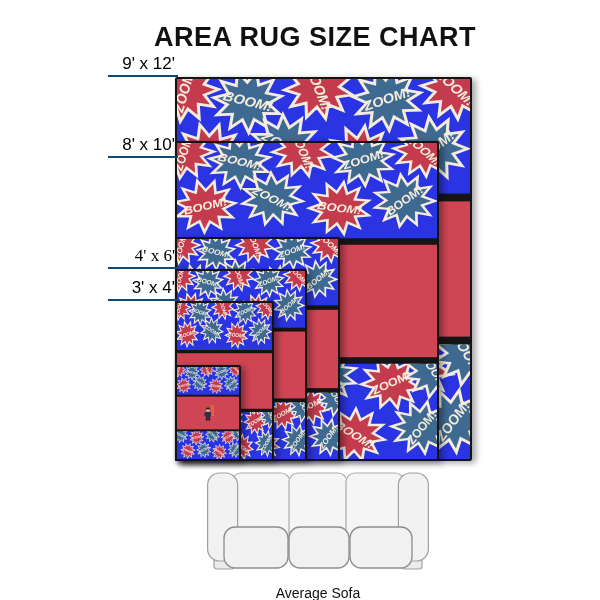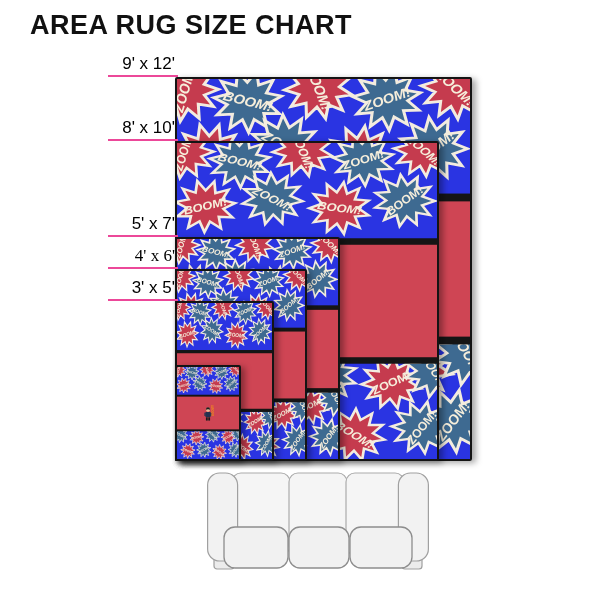--- a/index.html
+++ b/index.html
@@ -1,24 +1,24 @@
 <!DOCTYPE html>
 <html><head>
 <meta charset="utf-8">
 <style>
   html,body{margin:0;padding:0;background:#fff;}
   .page{position:relative;width:600px;height:600px;background:#ffffff;overflow:hidden;
         font-family:"Liberation Sans",sans-serif;}
-  .title{position:absolute;top:10px;left:30px;right:0;margin:0;text-align:left;
+  .title{position:absolute;top:10px;left:30px;right:0;margin:12px;text-align:center;
          font-size:27px;font-weight:700;letter-spacing:.5px;color:#111;}
   .rug{position:absolute;border:2px solid #141414;border-radius:2px;box-sizing:border-box;
        overflow:hidden;box-shadow:4px 2px 6px rgba(0,0,0,.35);}
   .rug svg{display:block;width:100%;height:100%;}
   .size-label{position:absolute;left:108px;width:67px;height:21px;text-align:right;
-              font-size:17px;line-height:21px;color:#000;border-bottom:2px solid #ec4899;
+              font-size:17px;line-height:21px;color:#000;border-bottom:2px solid #0c4a6e;
               padding:0 3px 1px 0;white-space:nowrap;z-index:20;}
   .sofa-wrap{position:absolute;left:207px;top:472px;width:222px;}
   .sofa-label{text-align:center;font-size:14px;color:#111;margin-top:9px;}
 </style>
 </head>
 <body>
 
 <div class="page">
 
   <h1 class="title">AREA RUG SIZE CHART</h1>
@@ -560,20 +560,20 @@
       <rect x="195" y="80" width="20" height="17" rx="3" fill="#ececec" stroke="#9f9f9f" stroke-width="1.2"></rect>
       <rect x="25" y="1" width="58" height="82" rx="9" fill="#f5f5f5" stroke="#ababab" stroke-width="1.2"></rect>
       <rect x="82" y="1" width="58" height="82" rx="9" fill="#f5f5f5" stroke="#ababab" stroke-width="1.2"></rect>
       <rect x="139" y="1" width="58" height="82" rx="9" fill="#f5f5f5" stroke="#ababab" stroke-width="1.2"></rect>
       <rect x="0.6" y="1" width="30" height="88" rx="12" fill="#f2f2f2" stroke="#a0a0a0" stroke-width="1.2"></rect>
       <rect x="191.4" y="1" width="30" height="88" rx="12" fill="#f2f2f2" stroke="#a0a0a0" stroke-width="1.2"></rect>
       <rect x="17" y="55" width="64" height="41" rx="11" fill="#f1f1f1" stroke="#8d8d8d" stroke-width="1.3"></rect>
       <rect x="82" y="55" width="60" height="41" rx="11" fill="#f1f1f1" stroke="#8d8d8d" stroke-width="1.3"></rect>
       <rect x="143" y="55" width="62" height="41" rx="11" fill="#f1f1f1" stroke="#8d8d8d" stroke-width="1.3"></rect>
     </svg>
+    <div class="sofa-label">Average Sofa</div>
   </div>
 
 <div class="size-label" style="top: 53px;">9' x 12'</div>
-    <div class="size-label" style="top: 117px;">8' x 10'</div>
-    <div class="size-label" style="top: 213px;">5' x 7'</div>
+    <div class="size-label" style="top: 134px;">8' x 10'</div>
     <div class="size-label" style="top: 245px; font-family: Liberation Serif, serif;">4' x 6'</div>
-    <div class="size-label" style="top: 277px;">3' x 5'</div>
+    <div class="size-label" style="top: 277px;">3' x 4'</div>
   </div>
 
 </body></html>

